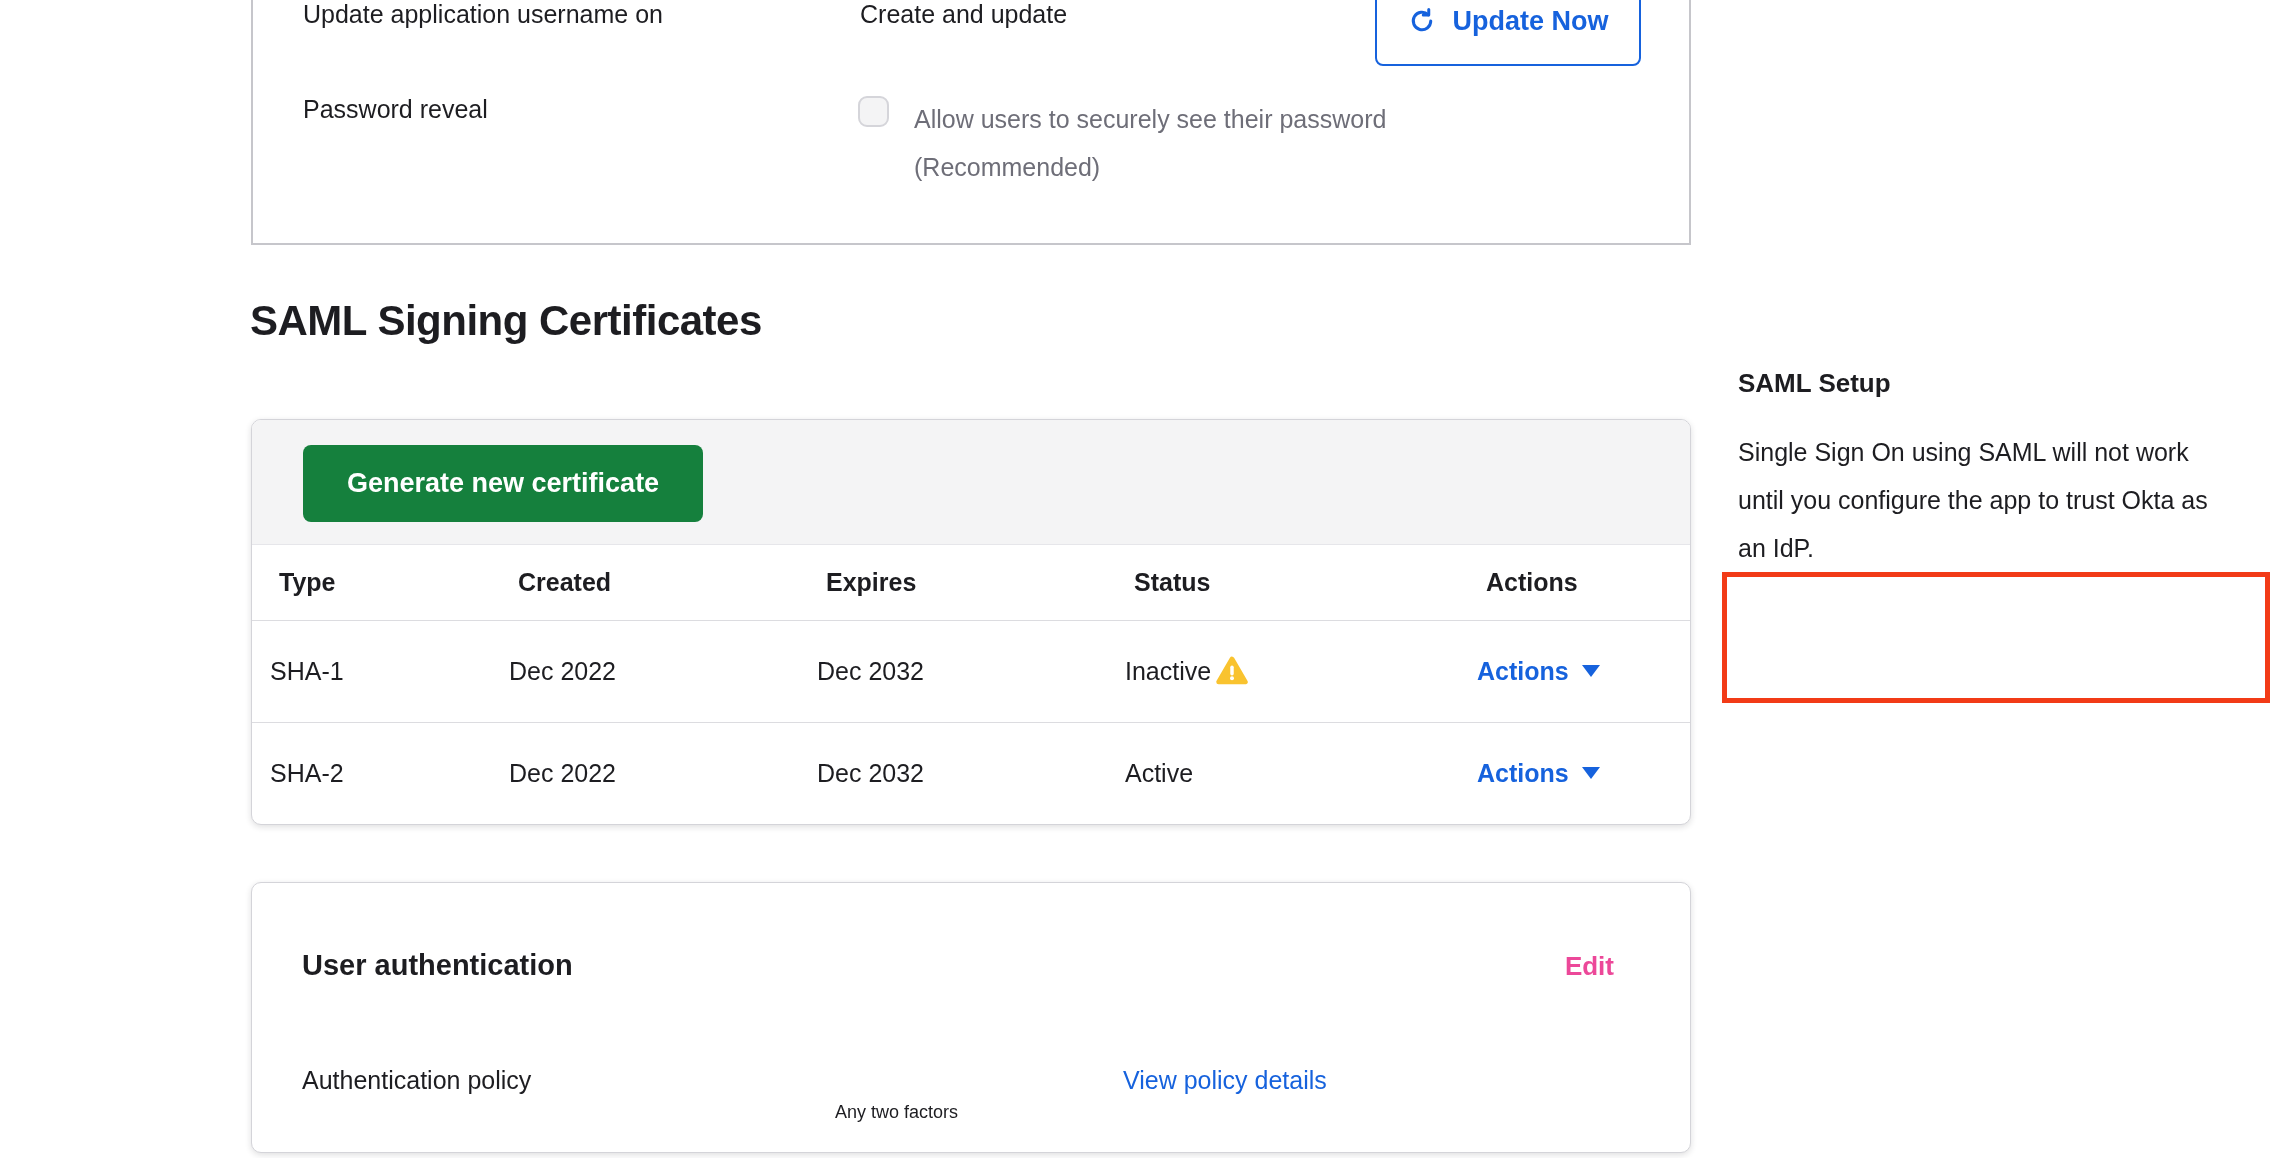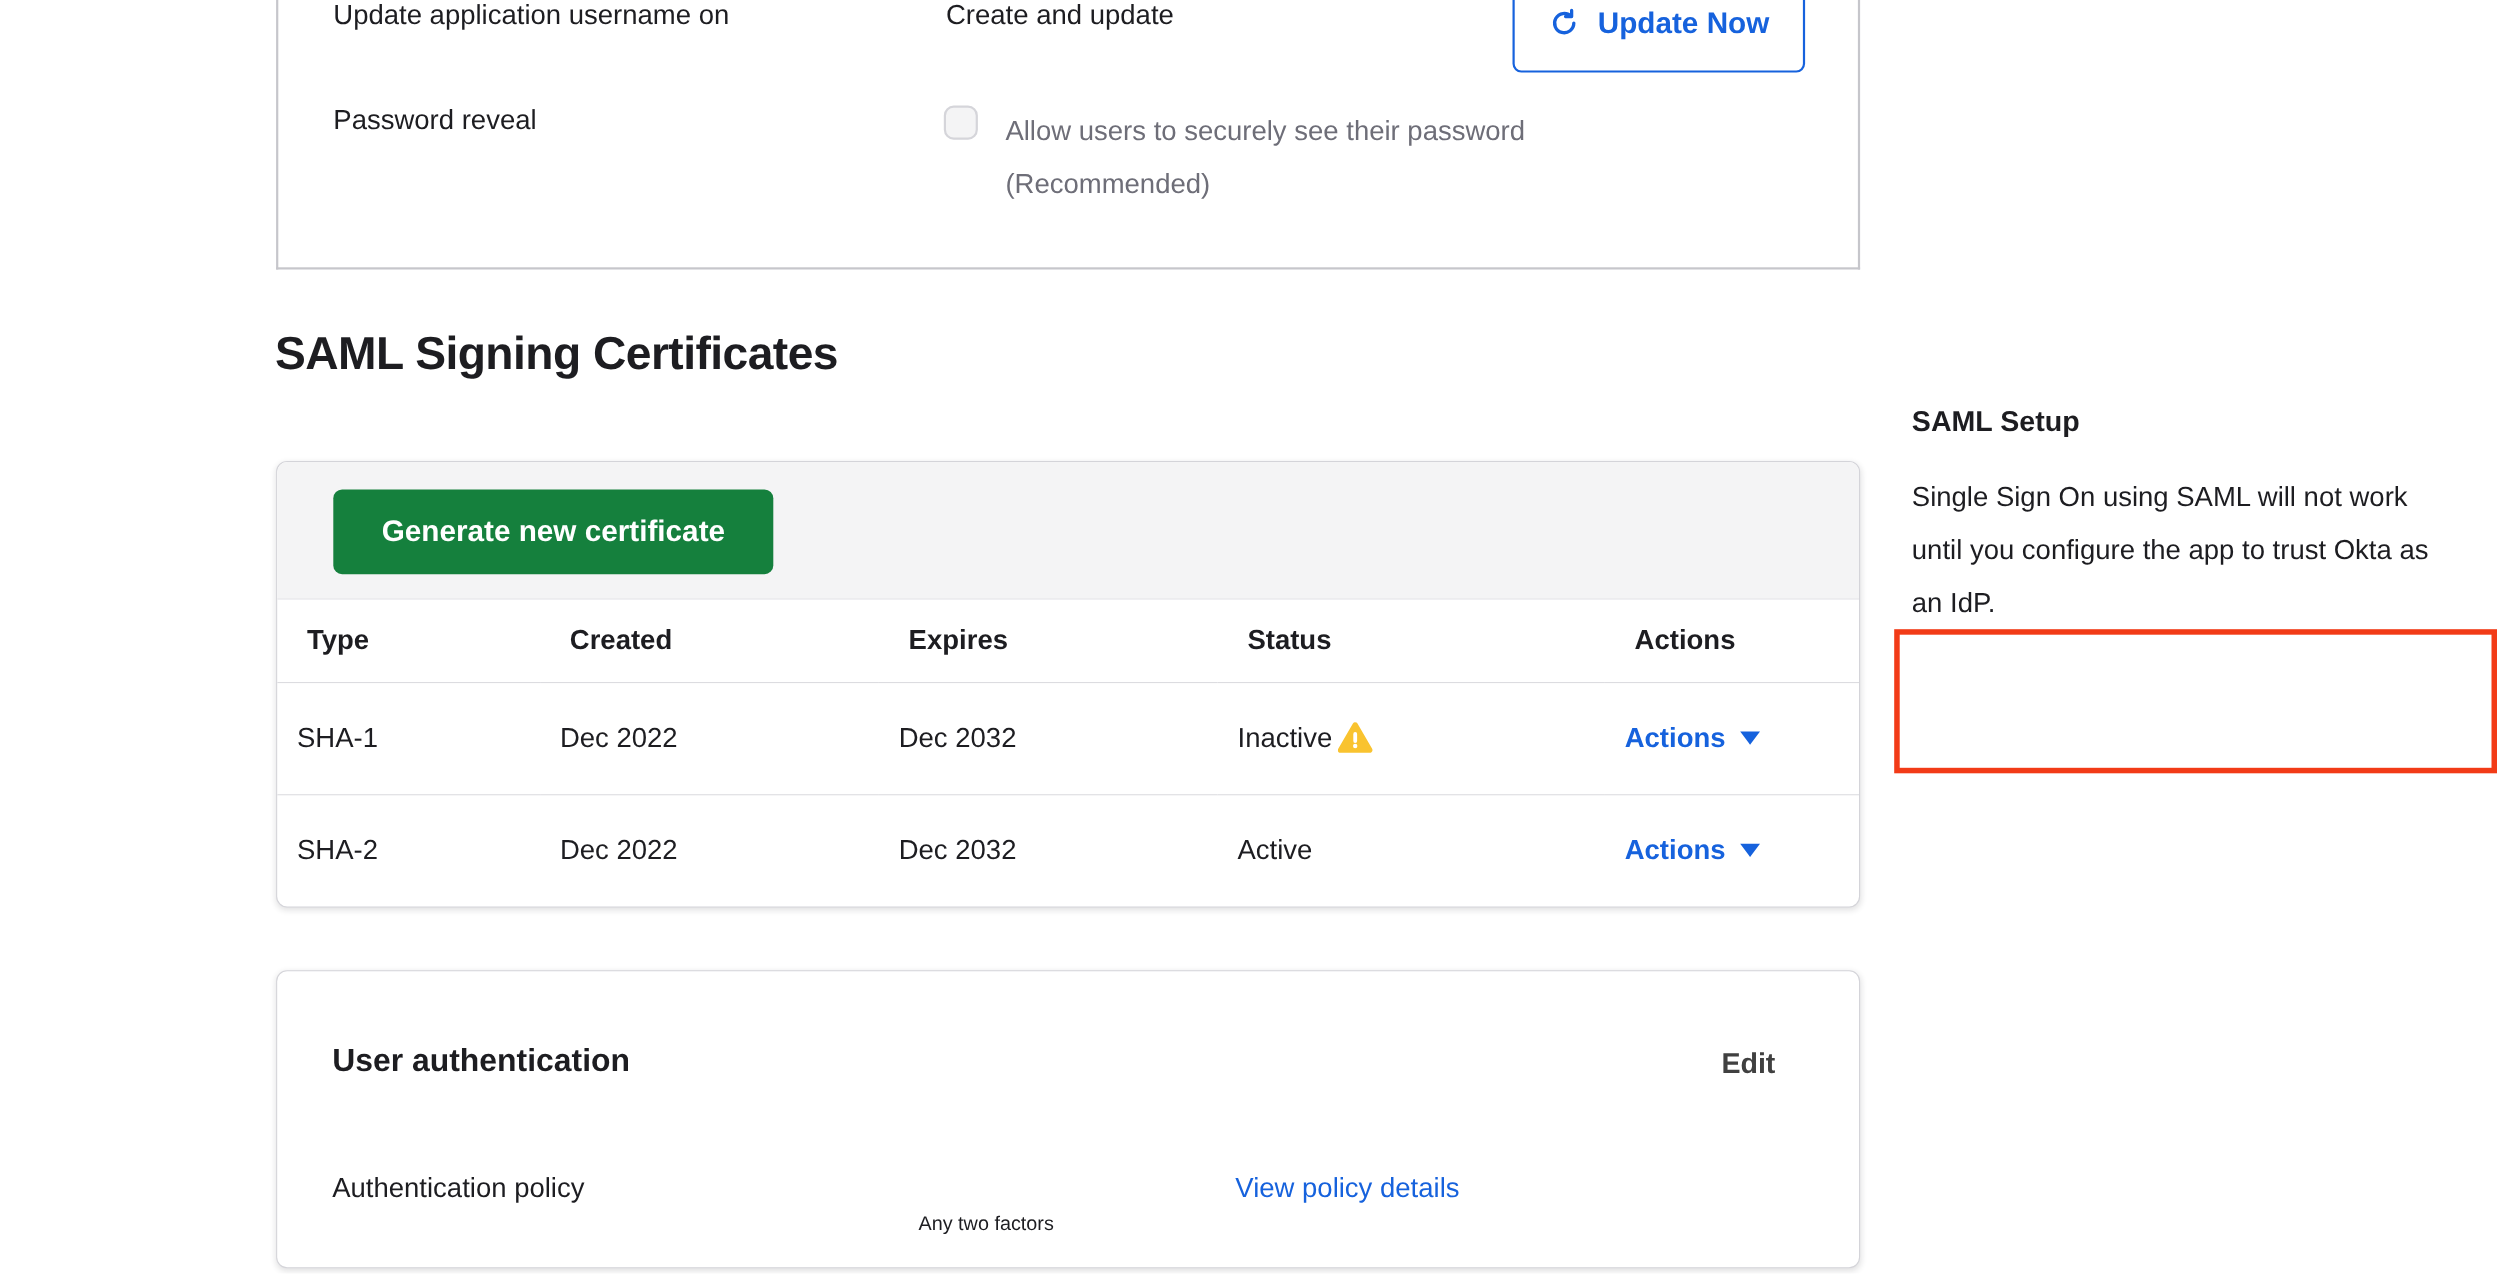--- a/index.html
+++ b/index.html
@@ -76,21 +76,21 @@
     color:#1662dd; font-size:26px; font-weight:bold; cursor:pointer;
   }
 
   
   #card-auth {
     left:251px; top:882px; width:1440px; height:271px;
     background:#fff; border:1.5px solid #d4d4d9; border-radius:10px;
     box-shadow:0 2px 6px rgba(29,29,33,0.14);
   }
   #auth-title { position:absolute; left:50px; top:66px; font-size:29px; font-weight:bold; color:#1d1d21; }
-  #auth-edit  { position:absolute; right:76px; top:68px; font-size:26px; font-weight:bold; color:#404040; cursor:pointer; }
+  #auth-edit  { position:absolute; right:76px; top:68px; font-size:26px; font-weight:bold; color:#ec4899; cursor:pointer; }
   #auth-policy-label { position:absolute; left:50px;  top:183px; font-size:25px; }
   #auth-policy-value { position:absolute; left:583px; top:183px; font-size:18px;margin-top:36px; }
   #auth-policy-link  { position:absolute; left:871px; top:183px; font-size:25px; color:#1662dd; cursor:pointer; }
 </style>
 </head>
 <body>
 
 <div id="app">
 
   <div id="card-app" class="abs">

